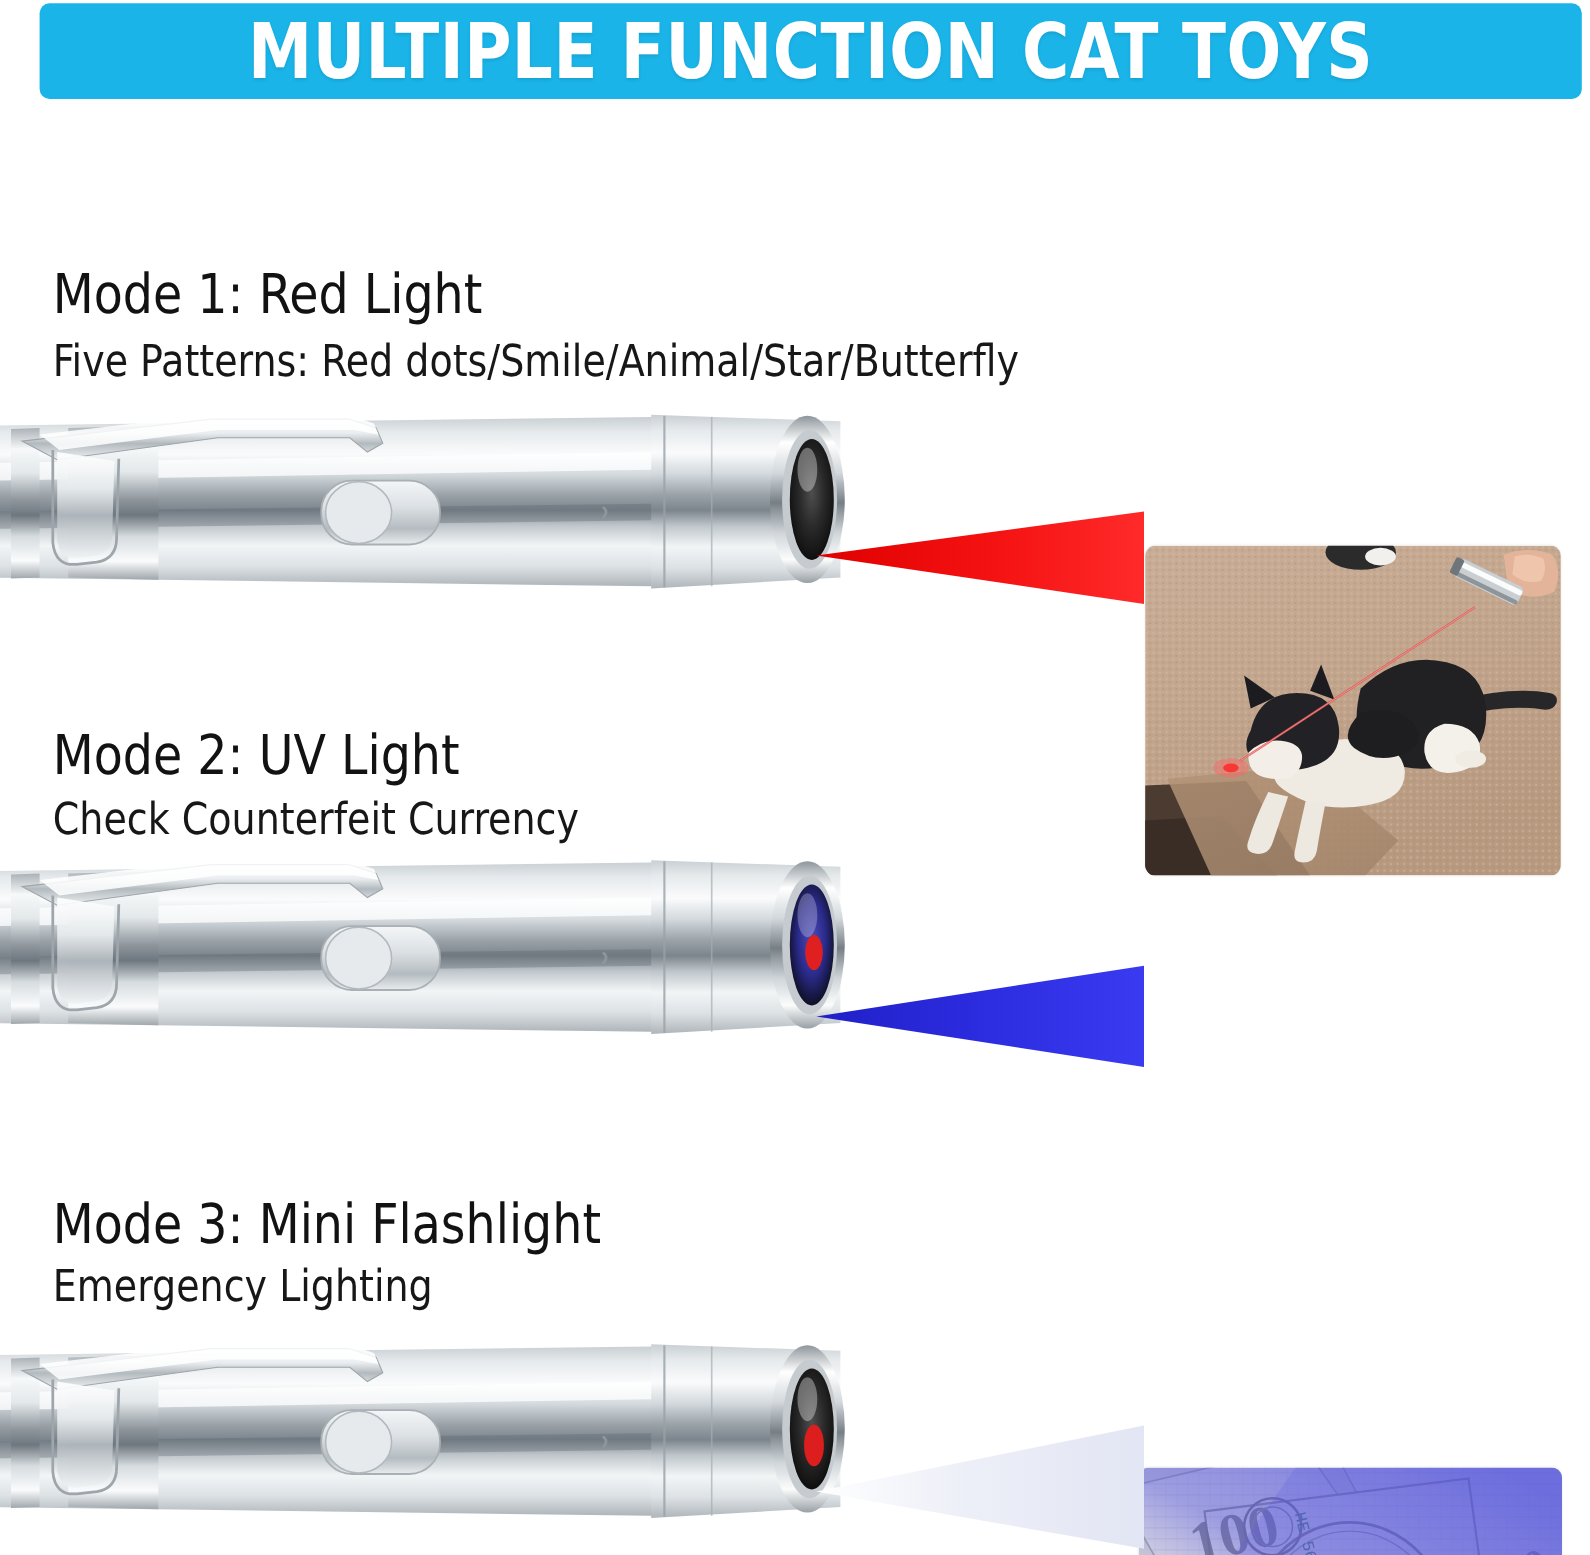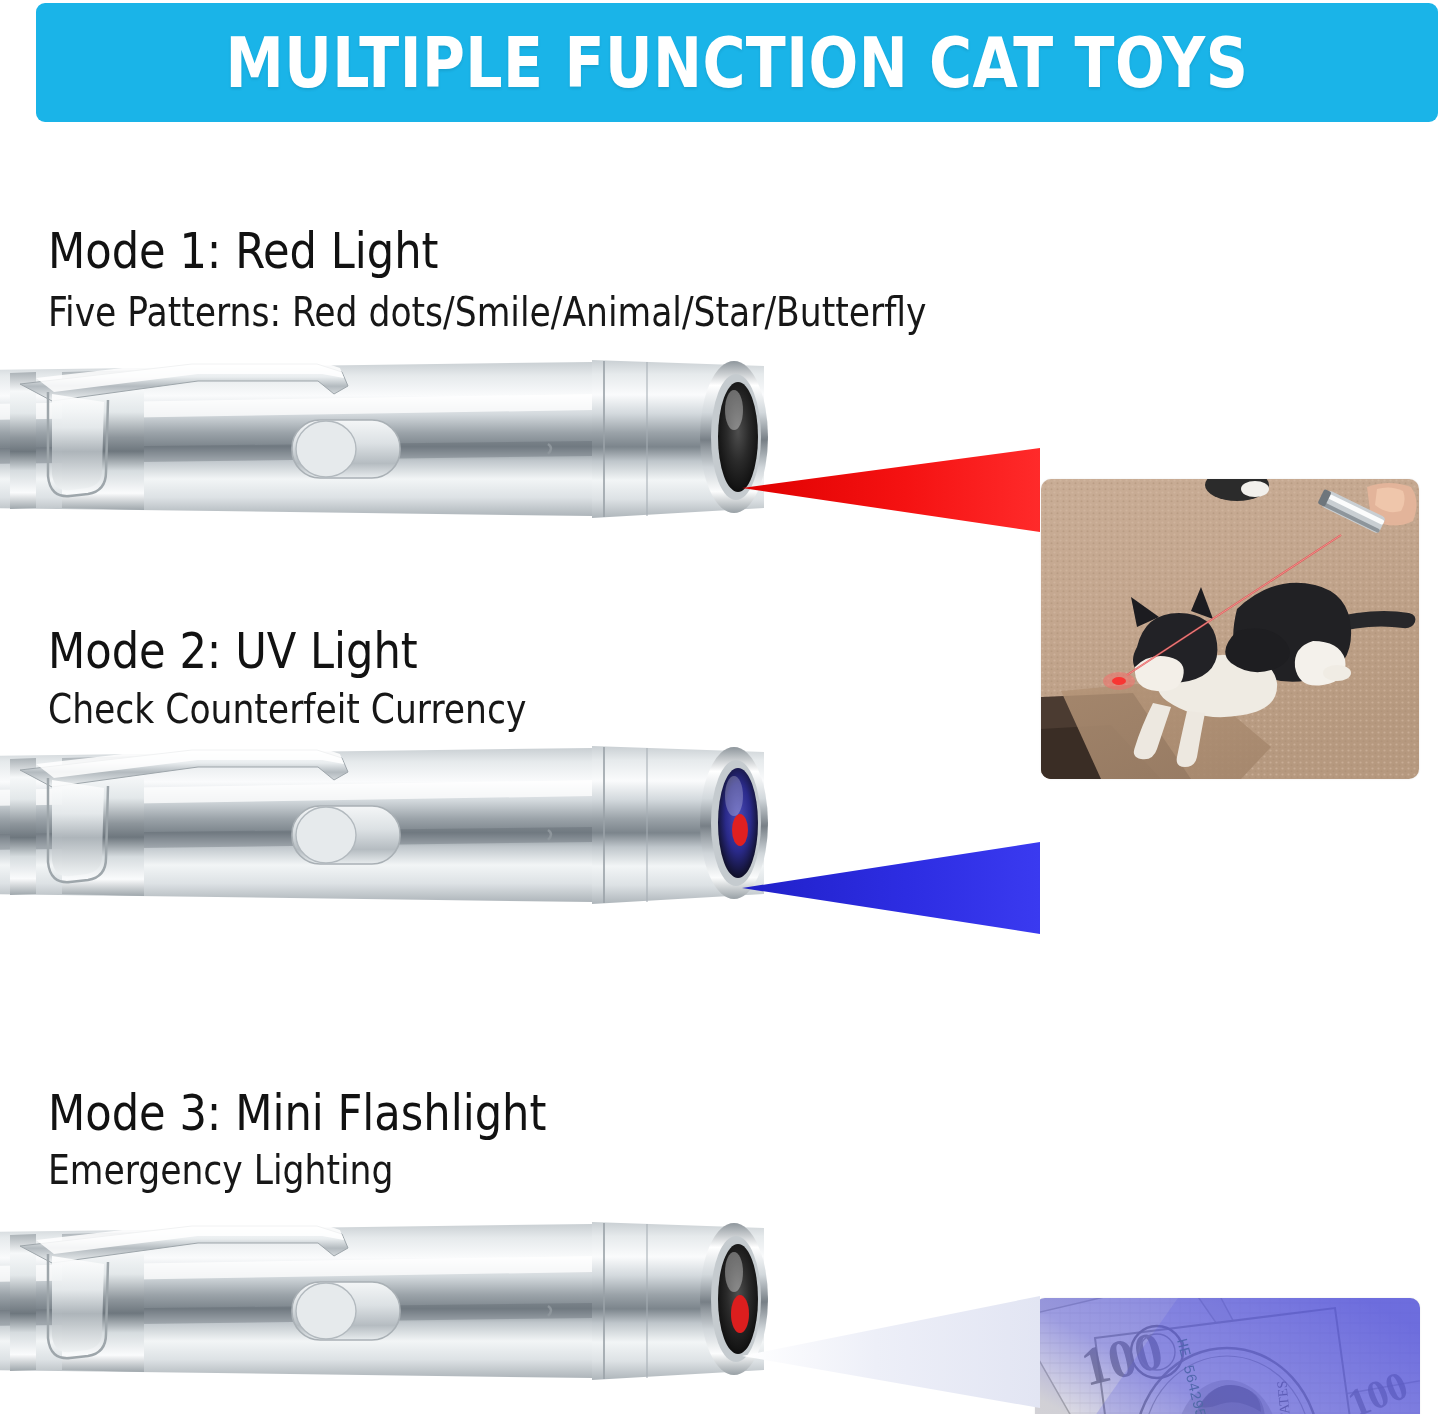--- a/index.html
+++ b/index.html
@@ -15,43 +15,43 @@
     font-family: "Liberation Sans", sans-serif;
     -webkit-font-smoothing: antialiased;
   }
 
   
   #header-banner {
     position: absolute;
     left: 36px;
     top: 3px;
     width: 1402px;
-    height: 119px;
+    height: 87px;
     background: #1AB4E8;
     border-radius: 9px;
     display: flex;
     align-items: center;
     justify-content: center;
   }
   #header-title {
     color: #ffffff;
     font-family: "Liberation Sans Narrow", "DejaVu Sans Condensed", "Liberation Sans", sans-serif;
     font-weight: bold;
     font-size: 70px;
     letter-spacing: 0.5px;
     line-height: 1;
     transform: scaleX(0.93);
     white-space: nowrap;
     text-shadow: 0 2px 3px rgba(0,0,0,0.10);
   }
 
   
   .mode-section { position: absolute; left: 0; width: 1445px; }
-  #mode-1 { top: 196px;  height: 400px; }
-  #mode-2 { top: 596px;  height: 450px; }
+  #mode-1 { top: 213px;  height: 400px; }
+  #mode-2 { top: 632px;  height: 450px; }
   #mode-3 { top: 1062px; height: 368px; }
 
   .mode-heading {
     position: absolute;
     left: 48px;
     font-family: "Liberation Sans Narrow", "DejaVu Sans Condensed", "Liberation Sans", sans-serif;
     font-weight: normal;
     font-size: 50px;
     color: #121212;
     white-space: nowrap;

